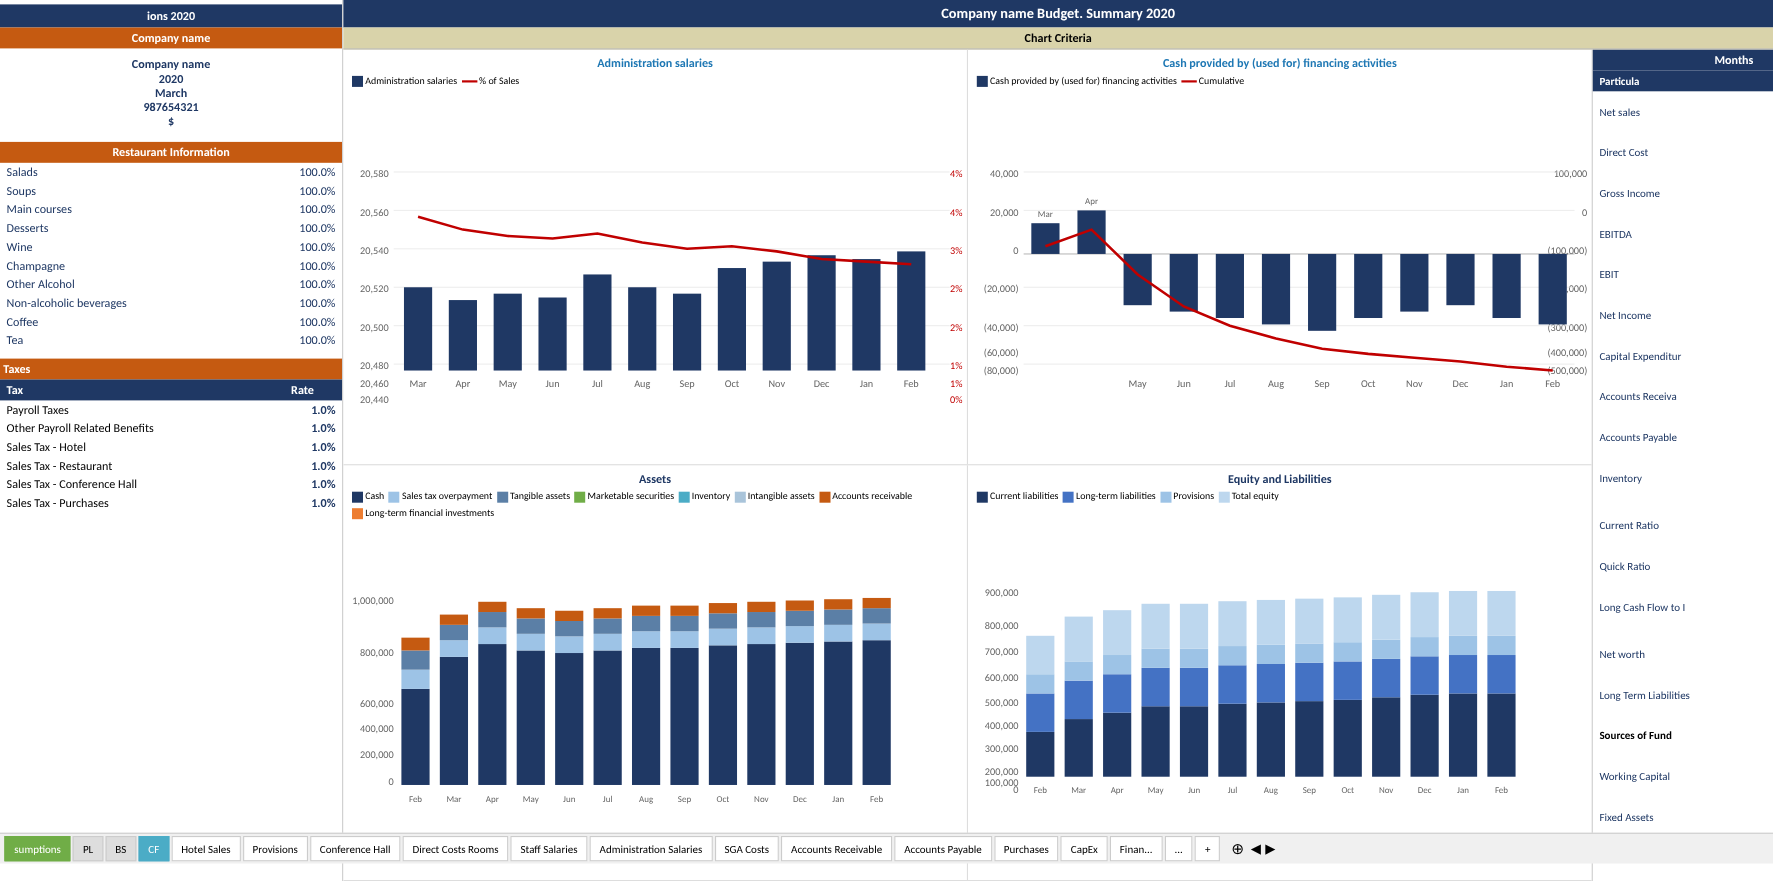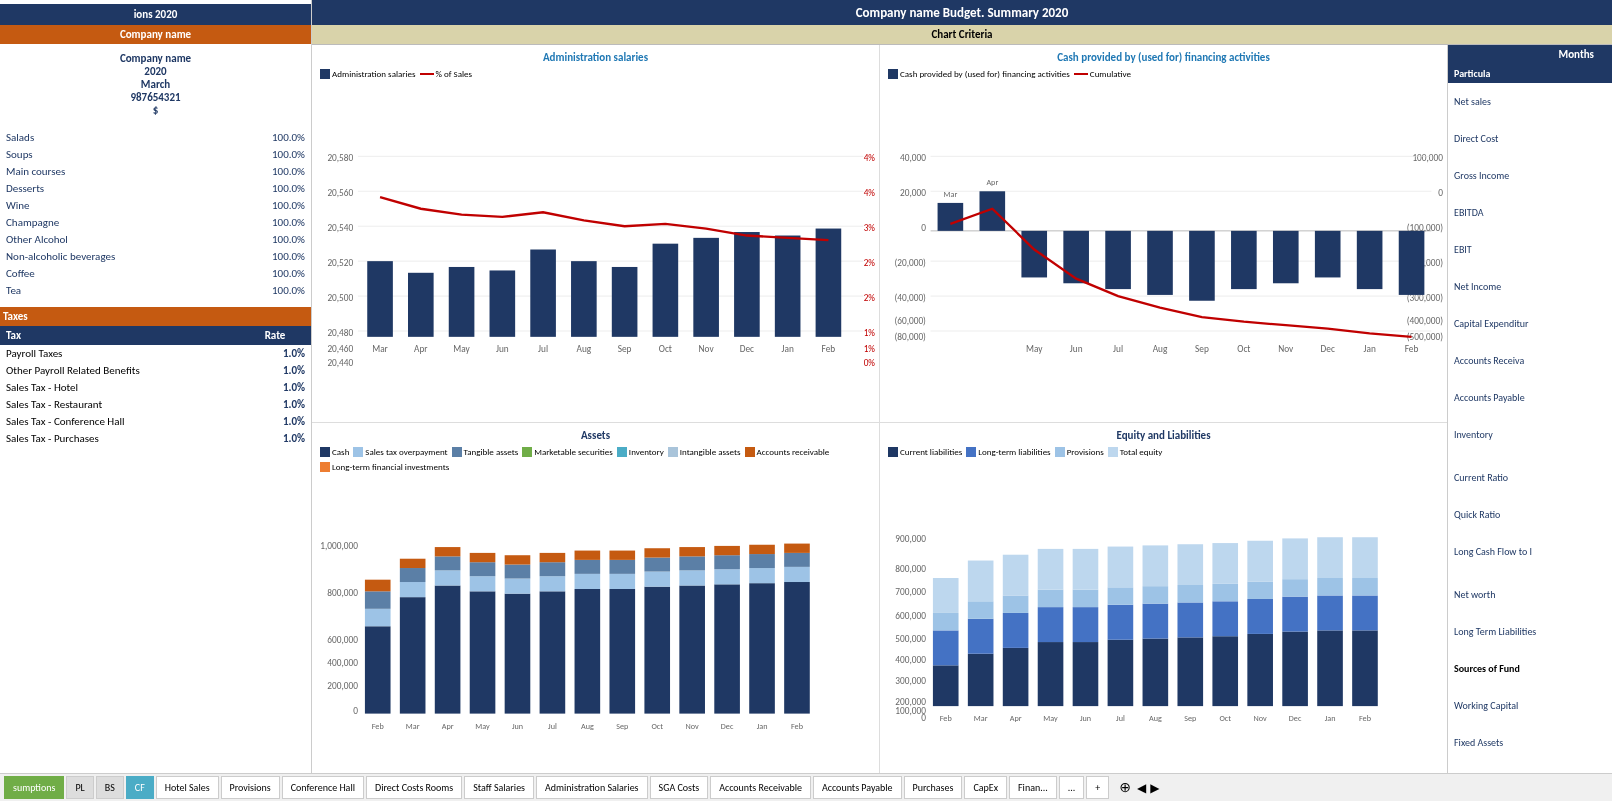--- a/index.html
+++ b/index.html
@@ -1,21 +1,21 @@
 <!DOCTYPE html>
 <html><head>
   <meta charset="utf-8">
   <style>
     * { box-sizing: border-box; margin: 0; padding: 0; }
     body { font-family: Calibri, Arial, sans-serif; font-size: 11px; background: #fff; overflow: hidden; }
 
     .spreadsheet-container { display: flex; flex-direction: column; height: 801px; width: 1612px; }
 
     
-    .sheet-tabs { display: flex; align-items: center; height: 28px; background: #f0f0f0; border-top: 1px solid #ccc; padding: 0 4px; gap: 2px; position: absolute; bottom: 0; left: 0; right: 0; overflow: hidden; }
+    .sheet-tabs { display: flex; align-items: center; height: 28px; background: #f0f0f0; border-top: 1px solid #ccc; padding: 0 4px; gap: 2px; position: absolute; bottom: 16px; left: 0; right: 0; overflow: hidden; }
     .sheet-tab { padding: 4px 8px; font-size: 10px; border: 1px solid #ccc; cursor: pointer; white-space: nowrap; background: #fff; }
 
     
     .main-content { display: flex; flex: 1; overflow: hidden; }
 
     
     .left-panel { width: 312px; min-width: 312px; border-right: 1px solid #ccc; overflow-y: auto; padding: 4px 0; }
 
     .left-section-title { background: #1f3864; color: #fff; text-align: center; padding: 4px; font-weight: bold; font-size: 11px; }
 
@@ -96,20 +96,21 @@
 
       <div class="company-info">
         <div style="text-align:center; color:#1f3864; font-weight:bold;">Company name</div>
         <div style="text-align:center; color:#1f3864; font-weight:bold;">2020</div>
         <div style="text-align:center; color:#1f3864; font-weight:bold;">March</div>
         <div style="text-align:center; color:#1f3864; font-weight:bold;">987654321</div>
         <div style="text-align:center; color:#1f3864; font-weight:bold;">$</div>
       </div>
 
       <div class="table-section">
+        <div style="background:#c55a11; color:#fff; text-align:center; padding:3px; font-weight:bold; font-size:11px;">Restaurant Information</div>
         <div id="product-rows">
             <div class="table-data-row">
               <span class="col1">Salads</span>
               <span class="col2">100.0%</span>
             </div>
             <div class="table-data-row">
               <span class="col1">Soups</span>
               <span class="col2">100.0%</span>
             </div>
             <div class="table-data-row">

